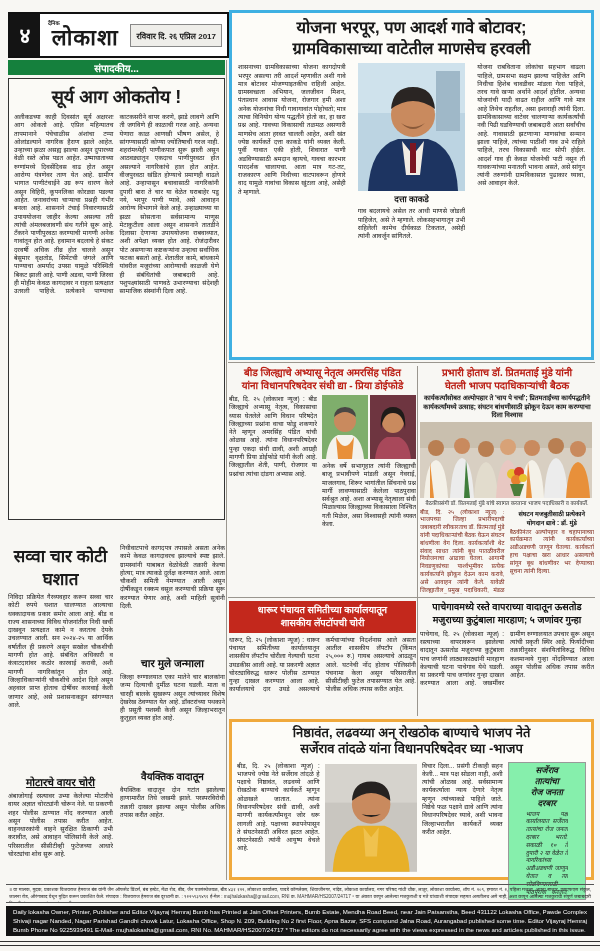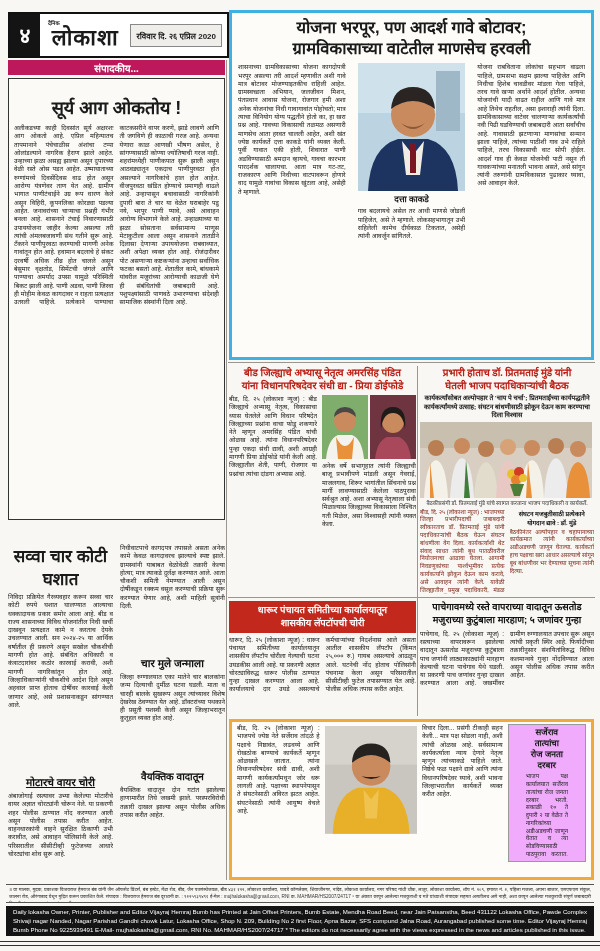--- a/index.html
+++ b/index.html
@@ -3,21 +3,21 @@
 <meta charset="utf-8">
 <style>
   html,body{margin:0;padding:0;background:#d8d6d0;}
   .page{
     position:relative;width:600px;height:951px;margin:0 auto;
     background:#f8f7f3;font-family:"Liberation Sans","DejaVu Sans",sans-serif;
     color:#1a1a1a;overflow:hidden;
   }
   .abs{position:absolute;}
   .pre{white-space:pre-line;}
-  .banner{background:#be185d;color:#fff;font-weight:bold;text-align:center;
+  .banner{background:#15803d;color:#fff;font-weight:bold;text-align:center;
     display:flex;align-items:center;justify-content:center;}
   .body-sm{font-size:6.3px;line-height:1.32;text-align:justify;color:#222;overflow:hidden;}
   .cols2{column-count:2;column-gap:6px;}
   .cols3{display:flex;gap:12px;}
   .hl-red{color:#bb1f15;font-weight:bold;text-align:center;}
   .hl-blk{color:#111;font-weight:bold;text-align:center;}
   .crosshead{font-weight:bold;text-align:center;color:#111;}
   .vrule{background:#9a968e;width:1px;}
   .hrule{background:#9a968e;height:1px;}
   .photo{display:block;}
@@ -27,26 +27,26 @@
 <body>
 
 <div class="page">
 
   <div class="abs" style="left:8px;top:12px;width:217px;height:42px;border:2px solid #111;display:flex;background:#fff;">
     <div style="width:30px;background:#141414;color:#fff;font-size:21px;font-weight:bold;display:flex;align-items:center;justify-content:center;">४</div>
     <div style="flex:1;display:flex;flex-direction:column;align-items:center;justify-content:center;line-height:1;border-radius:21px;">
       <span style="font-size:5.5px;font-weight:bold;align-self:flex-start;margin-left:8px;">दैनिक</span>
       <span style="font-size:22px;font-weight:bold;letter-spacing:1px;">लोकाशा</span>
     </div>
-    <div style="align-self:center;margin-right:5px;border:1px solid #888;background:#efeeea;font-size:8px;font-weight:bold;padding:5px 5px;">रविवार दि. २६ एप्रिल 2020</div>
+    <div style="align-self:center;margin-right:5px;border:1px solid #888;background:#efeeea;font-size:8px;font-weight:bold;padding:5px 5px;">रविवार दि. २६ एप्रिल 2017</div>
   </div>
 
   <div class="abs banner" style="left:8px;top:60px;width:217px;height:15px;font-size:10px;">संपादकीय...</div>
 
-  <div class="abs" style="left:8px;top:78px;width:217px;height:442px;border:1px solid #333;background:#fbfaf6;padding:14px 5px;box-sizing:border-box;">
+  <div class="abs" style="left:8px;top:78px;width:217px;height:442px;border:1px solid #333;background:#fbfaf6;padding:3px 5px;box-sizing:border-box;">
     <div style="font-size:18px;font-weight:bold;text-align:center;margin:2px 0 5px;">सूर्य आग ओकतोय !</div>
     <div class="body-sm cols2" style="height:388px;">अलीकडच्या काही दिवसांत सूर्य अक्षरशः आग ओकतो आहे. एप्रिल महिन्यातच तापमानाने पंचेचाळीस अंशांचा टप्पा ओलांडल्याने नागरिक हैराण झाले आहेत. उन्हाच्या झळा असह्य झाल्या असून दुपारच्या वेळी रस्ते ओस पडत आहेत. उष्माघाताच्या रुग्णांमध्ये दिवसेंदिवस वाढ होत असून आरोग्य यंत्रणेवर ताण येत आहे. ग्रामीण भागात पाणीटंचाईने उग्र रूप धारण केले असून विहिरी, कूपनलिका कोरड्या पडल्या आहेत. जनावरांच्या चाऱ्याचा प्रश्नही गंभीर बनला आहे. शासनाने टंचाई निवारणासाठी उपाययोजना जाहीर केल्या असल्या तरी त्यांची अंमलबजावणी संथ गतीने सुरू आहे. टँकरने पाणीपुरवठा करण्याची मागणी अनेक गावांतून होत आहे. हवामान बदलाचे हे संकट दरवर्षी अधिक तीव्र होत चालले असून बेसुमार वृक्षतोड, सिमेंटची जंगले आणि पाण्याचा अमर्याद उपसा यामुळे परिस्थिती बिकट झाली आहे. पाणी अडवा, पाणी जिरवा ही मोहीम केवळ कागदावर न राहता प्रत्यक्षात उतरली पाहिजे. प्रत्येकाने पाण्याचा काटकसरीने वापर करणे, झाडे लावणे आणि ती जगविणे ही काळाची गरज आहे. अन्यथा येणारा काळ आणखी भीषण असेल, हे सांगण्यासाठी कोण्या ज्योतिषाची गरज नाही. शहरांमध्येही पाणीकपात सुरू झाली असून आठवड्यातून एकदाच पाणीपुरवठा होत असल्याने नागरिकांचे हाल होत आहेत. वीजपुरवठा खंडित होण्याचे प्रमाणही वाढले आहे. उन्हापासून बचावासाठी नागरिकांनी दुपारी बारा ते चार या वेळेत घराबाहेर पडू नये, भरपूर पाणी प्यावे, असे आवाहन आरोग्य विभागाने केले आहे. उन्हाळ्याच्या या झळा सोसताना सर्वसामान्य माणूस मेटाकुटीला आला असून शासनाने तातडीने दिलासा देणाऱ्या उपाययोजना राबवाव्यात, अशी अपेक्षा व्यक्त होत आहे. रोजंदारीवर पोट असणाऱ्या कष्टकऱ्यांना उन्हाचा सर्वाधिक फटका बसतो आहे. शेतातील कामे, बांधकामे यांवरील मजुरांच्या आरोग्याची काळजी घेणे ही संबंधितांची जबाबदारी आहे. पशुपक्ष्यांसाठी पाणवठे उभारण्याचा संदेशही सामाजिक संस्थांनी दिला आहे.</div>
   </div>
 
 
   <div class="abs" style="left:8px;top:544px;width:217px;height:336px;display:flex;gap:7px;">
     <div style="width:105px;overflow:hidden;">
       <div style="font-size:17px;font-weight:bold;text-align:center;margin-bottom:3px;">सव्वा चार कोटी घशात</div>
       <div class="body-sm" style="height:178px;">निविदा प्रक्रियेत गैरव्यवहार करून सव्वा चार कोटी रुपये घशात घालण्यात आल्याचा धक्कादायक प्रकार समोर आला आहे. बीड व राज्य शासनाच्या विविध योजनांतील निधी खर्ची दाखवून प्रत्यक्षात कामे न करताच देयके उचलण्यात आली. सन २०२४-२५ या आर्थिक वर्षातील ही प्रकरणे असून सखोल चौकशीची मागणी होत आहे. संबंधित अधिकारी व कंत्राटदारांवर कठोर कारवाई करावी, अशी मागणी नागरिकांतून होत आहे. जिल्हाधिकाऱ्यांनी चौकशीचे आदेश दिले असून अहवाल प्राप्त होताच दोषींवर कारवाई केली जाणार आहे, असे प्रशासनाकडून सांगण्यात आले.</div>
       <div class="crosshead" style="font-size:10.5px;margin:4px 0 3px;text-decoration:underline;">मोटारचे वायर चोरी</div>
@@ -110,21 +110,21 @@
             <path d="M11 34 Q9 12 23 12 Q37 12 35 34 Q33 18 23 18 Q13 18 11 34 Z" fill="#1f1b19"></path>
           </svg>
         </div>
         <div class="body-sm" style="height:118px;margin-top:3px;">अनेक वर्षे सभागृहात त्यांनी जिल्ह्याची बाजू प्रभावीपणे मांडली असून गेवराई, माजलगाव, शिरूर भागांतील सिंचनाचे प्रश्न मार्गी लावण्यासाठी केलेला पाठपुरावा सर्वश्रुत आहे. अशा अभ्यासू नेतृत्वाला संधी मिळाल्यास जिल्ह्याच्या विकासाला निश्चित गती मिळेल, असा विश्वासही त्यांनी व्यक्त केला.</div>
       </div>
     </div>
   </div>
 
   <div class="abs vrule" style="left:417px;top:366px;height:350px;"></div>
 
-  <div class="abs" style="left:420px;top:366px;width:174px;height:228px;overflow:hidden;font-family:Liberation Serif, serif;">
+  <div class="abs" style="left:420px;top:366px;width:174px;height:228px;overflow:hidden;">
     <div class="hl-red pre" style="font-size:10px;line-height:1.3;">प्रभारी होताच डॉ. प्रितमताई मुंडे यांनी
 घेतली भाजप पदाधिकाऱ्यांची बैठक</div>
     <div style="font-size:6.6px;font-weight:bold;text-align:center;line-height:1.3;margin:2px 0;">कार्यकर्त्यांसोबत अल्पोपहार ते 'चाय पे चर्चा'; प्रितमताईंच्या कार्यपद्धतीने कार्यकर्त्यांमध्ये उत्साह; संघटन बांधणीसाठी झोकून देऊन काम करण्याचा दिला विश्वास</div>
     <svg class="photo" width="172" height="76" viewBox="0 0 172 76">
       <rect width="172" height="76" fill="#d8cfc2"></rect>
       <rect y="0" width="172" height="26" fill="#c9bfae"></rect>
       <g>
         <circle cx="16" cy="26" r="8" fill="#b97f52"></circle>
           <path d="M4 76 Q6 40 16 38 Q26 40 28 76 Z" fill="#f4f1e8"></path>
           <path d="M10 40 L14 76 L10 76 Z" fill="#e8903a"></path>
@@ -167,33 +167,35 @@
     <div class="body-sm cols2" style="height:76px;margin-top:3px;">धारूर, दि. २५ (लोकाशा न्यूज) : धारूर पंचायत समितीच्या कार्यालयातून शासकीय लॅपटॉप चोरीला गेल्याची घटना उघडकीस आली आहे. या प्रकरणी अज्ञात चोरट्याविरुद्ध धारूर पोलीस ठाण्यात गुन्हा दाखल करण्यात आला आहे. कार्यालयाचे दार उघडे असल्याचे कर्मचाऱ्यांच्या निदर्शनास आले असता आतील शासकीय लॅपटॉप (किंमत २५,००० रु.) गायब असल्याचे आढळून आले. घटनेची नोंद होताच पोलिसांनी पंचनामा केला असून परिसरातील सीसीटीव्ही फुटेज तपासण्यात येत आहे. पोलीस अधिक तपास करीत आहेत.</div>
   </div>
 
   <div class="abs" style="left:420px;top:601px;width:174px;height:114px;overflow:hidden;">
     <div class="hl-blk pre" style="font-size:9.5px;line-height:1.35;">पाचेगावमध्ये रस्ते वापराच्या वादातून ऊसतोड
 मजुराच्या कुटुंबाला मारहाण; ५ जणांवर गुन्हा</div>
     <div class="body-sm cols2" style="height:80px;margin-top:3px;">पाचेगाव, दि. २५ (लोकाशा न्यूज) : रस्त्याच्या वापरावरून झालेल्या वादातून ऊसतोड मजुराच्या कुटुंबाला पाच जणांनी लाठ्याकाठ्यांनी मारहाण केल्याची घटना पाचेगाव येथे घडली. या प्रकरणी पाच जणांवर गुन्हा दाखल करण्यात आला आहे. जखमींवर ग्रामीण रुग्णालयात उपचार सुरू असून त्यांची प्रकृती स्थिर आहे. फिर्यादीच्या तक्रारीनुसार संशयितांविरुद्ध विविध कलमान्वये गुन्हा नोंदविण्यात आला असून पोलीस अधिक तपास करीत आहेत.</div>
   </div>
 
   <div class="abs" style="left:229px;top:719px;width:365px;height:161px;border:3px solid #f0a93c;background:#fdfcf8;box-sizing:border-box;padding:2px 5px;">
+    <div class="pre" style="font-size:13px;font-weight:bold;text-align:center;line-height:1.25;margin:1px 0 4px;">निष्ठावंत, लढवय्या अन् रोखठोक बाण्याचे भाजप नेते
+सर्जेराव तांदळे यांना विधानपरिषदेवर घ्या -भाजप</div>
     <div style="display:flex;gap:5px;">
       <div class="body-sm" style="width:86px;height:116px;">बीड, दि. २५ (लोकाशा न्यूज) : भाजपचे ज्येष्ठ नेते सर्जेराव तांदळे हे पक्षाचे निष्ठावंत, लढवय्ये आणि रोखठोक बाण्याचे कार्यकर्ते म्हणून ओळखले जातात. त्यांना विधानपरिषदेवर संधी द्यावी, अशी मागणी कार्यकर्त्यांमधून जोर धरू लागली आहे. पक्षाच्या स्थापनेपासून ते संघटनेसाठी अविरत झटत आहेत. संघटनेसाठी त्यांनी आयुष्य वेचले आहे.</div>
       <svg width="96" height="112" viewBox="0 0 96 112">
         <rect width="96" height="112" fill="#c9c6c0"></rect>
         <rect width="96" height="40" fill="#d6d3cd"></rect>
         <path d="M8 112 Q10 72 34 64 L62 64 Q86 72 88 112 Z" fill="#e8b028"></path>
         <path d="M40 66 L48 76 L56 66 L54 96 L42 96 Z" fill="#f0c24e"></path>
         <circle cx="48" cy="42" r="20" fill="#c98a5e"></circle>
         <path d="M28 38 Q29 18 48 18 Q67 18 68 38 Q58 30 48 30 Q38 30 28 38 Z" fill="#262220"></path>
         <path d="M38 52 Q48 58 58 52 Q48 54 38 52 Z" fill="#262220"></path>
       </svg>
       <div class="body-sm" style="width:84px;height:116px;">विचार दिला... प्रसंगी टीकाही सहन केली... मात्र पक्ष सोडला नाही, अशी त्यांची ओळख आहे. सर्वसामान्य कार्यकर्त्याला न्याय देणारे नेतृत्व म्हणून त्यांच्याकडे पाहिले जाते. निष्ठेचे फळ पक्षाने द्यावे आणि त्यांना विधानपरिषदेवर घ्यावे, अशी भावना जिल्हाभरातील कार्यकर्ते व्यक्त करीत आहेत.</div>
-      <div style="width:80px;border:1px solid #999;background:#f0abfc;padding:2px 17px;box-sizing:border-box;overflow:hidden;">
+      <div style="width:80px;border:1px solid #999;background:#86efac;padding:2px 17px;box-sizing:border-box;overflow:hidden;font-style:italic;">
         <div class="pre" style="font-size:8.5px;font-weight:bold;text-align:center;line-height:1.3;margin-bottom:2px;">सर्जेराव तात्यांचा
 रोज जनता दरबार</div>
         <div class="body-sm" style="font-size:5.9px;height:86px;">भाजप पक्ष कार्यालयात सर्जेराव तात्यांचा रोज जनता दरबार भरतो. सकाळी १० ते दुपारी २ या वेळेत ते नागरिकांच्या अडीअडचणी जाणून घेतात व त्या सोडविण्यासाठी पाठपुरावा करतात. त्यामुळे सामान्य माणसाला ते आपले वाटतात... म्हणूनच एका साध्या कार्यकर्त्याची ही मागणी जोर धरू लागली आहे...</div>
       </div>
     </div>
   </div>
 
   <div class="abs" style="left:6px;top:884px;width:588px;height:19px;border-top:1px solid #555;border-bottom:1px solid #555;font-size:4.7px;line-height:1.5;text-align:justify;color:#333;padding:1px 3px;box-sizing:border-box;overflow:hidden;">॥ या मालक, मुद्रक, प्रकाशक विजयराज हेमराज बंब यांनी जैन ऑफसेट प्रिंटर्स, बंब इस्टेट, मेंढा रोड, बीड, जैन पतसंस्थेजवळ, बीड ४३१ १२२, लोकाशा कार्यालय, पावडे कॉम्प्लेक्स, शिवाजीनगर, नांदेड, लोकाशा कार्यालय, नगर परिषद गांधी चौक, लातूर, लोकाशा कार्यालय, शॉप नं. २०९, इमारत नं. २, पहिला मजला, अपना बाजार, एसएफएस संकुल, जालना रोड, औरंगाबाद येथून मुद्रित करून प्रकाशित केले. संपादक : विजयराज हेमराज बंब दूरध्वनी क्र. : ९२२५९३९४९१ ई-मेल : mujhalokasha@gmail.com, RNI क्र. MAHMAR/HS2007/24717 ॰ या अंकात छापून आलेल्या मजकुराशी व मते यांच्याशी संपादक सहमत असतीलच असे नाही, अशा छापून आलेल्या मजकुराची संपूर्ण जबाबदारी निवासी संपादक, उप संपादकांवर राहील.</div>
 
   <div class="abs" style="left:6px;top:906px;width:588px;height:30px;background:#141414;color:#fff;font-size:6.1px;line-height:1.45;text-align:justify;padding:2px 7px;box-sizing:border-box;overflow:hidden;">Daily lokasha Owner, Printer, Publisher and Editor Vijayraj Hemraj Bumb has Printed at Jain Offset Printers, Bumb Estate, Mendha Road Beed, near Jain Patsanstha, Beed 431122 Lokasha Office, Pawde Complex Shivaji nagar Nanded, Nagar Parishad Gandhi chowk Latur, Lokasha Office, Shop N. 209, Building No 2 first Floor, Apna Bazar, SFS compund Jalna Road, Aurangabad published some time. Editor Vijayraj Hemraj Bumb Phone No 9225939491 E-Mail- mujhalokasha@gmail.com, RNI No. MAHMAR/HS2007/24717 * The editors do not necessarily agree with the views expressed in the news and articles published in this issue.</div>

